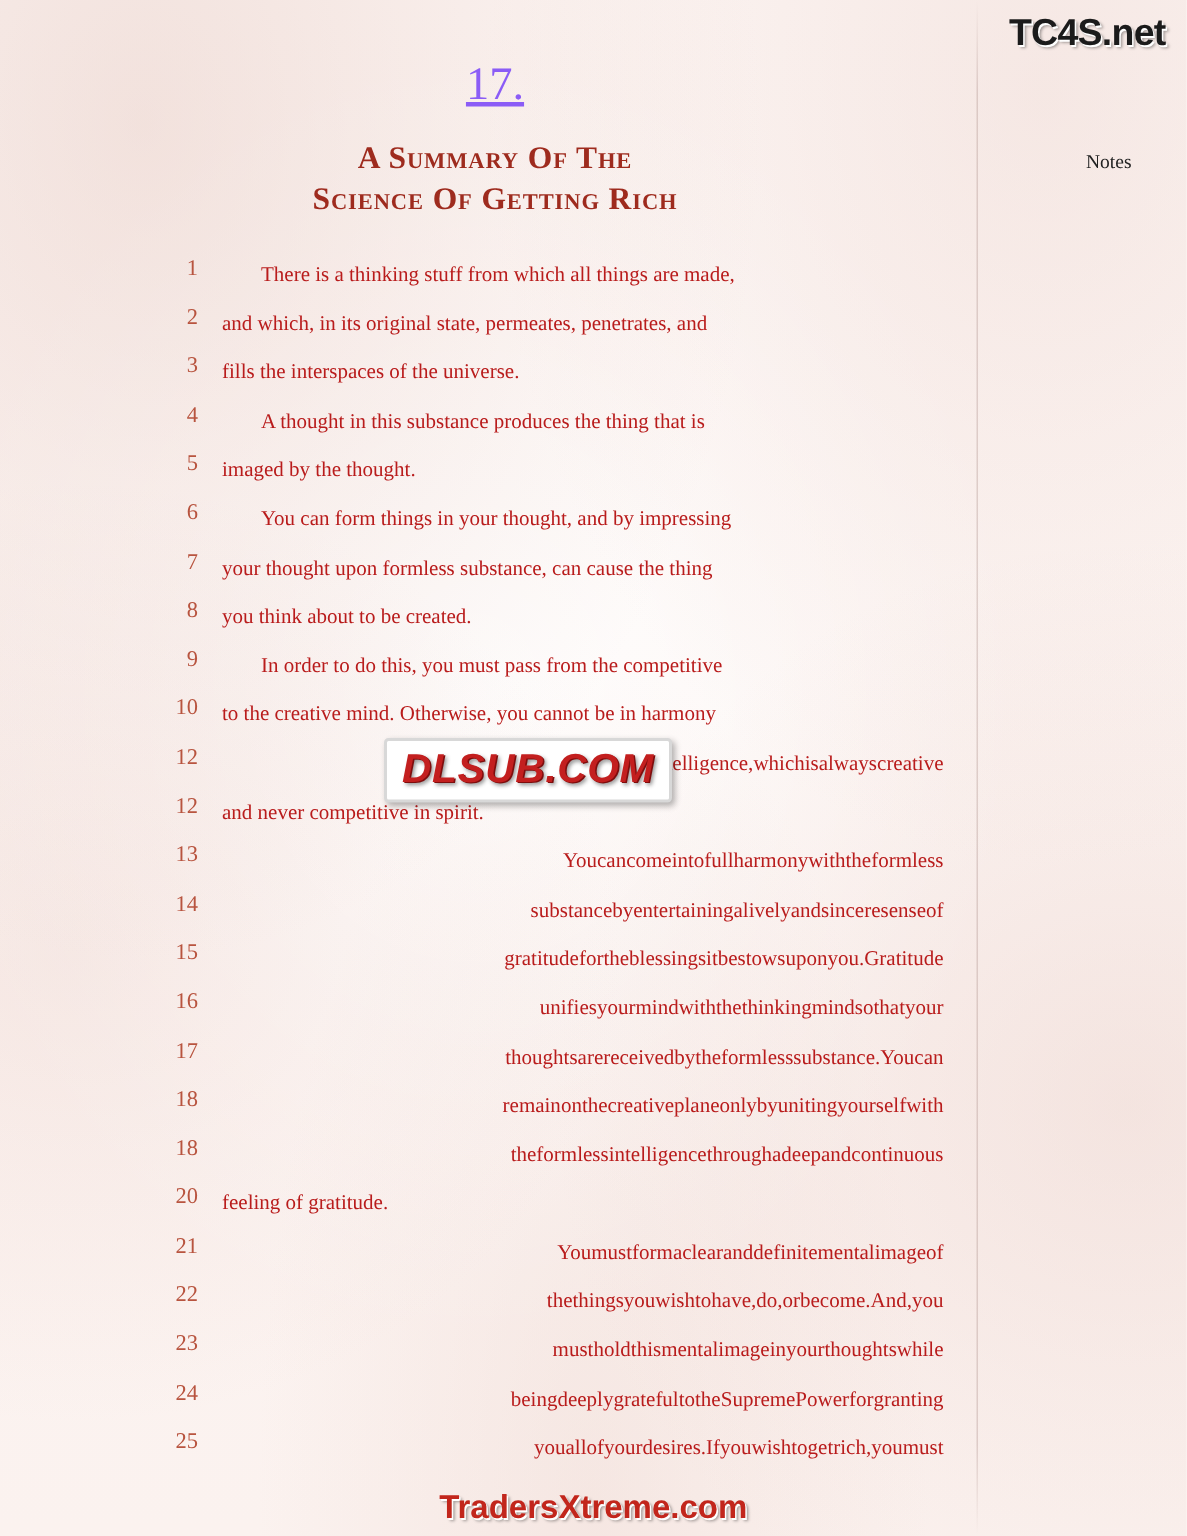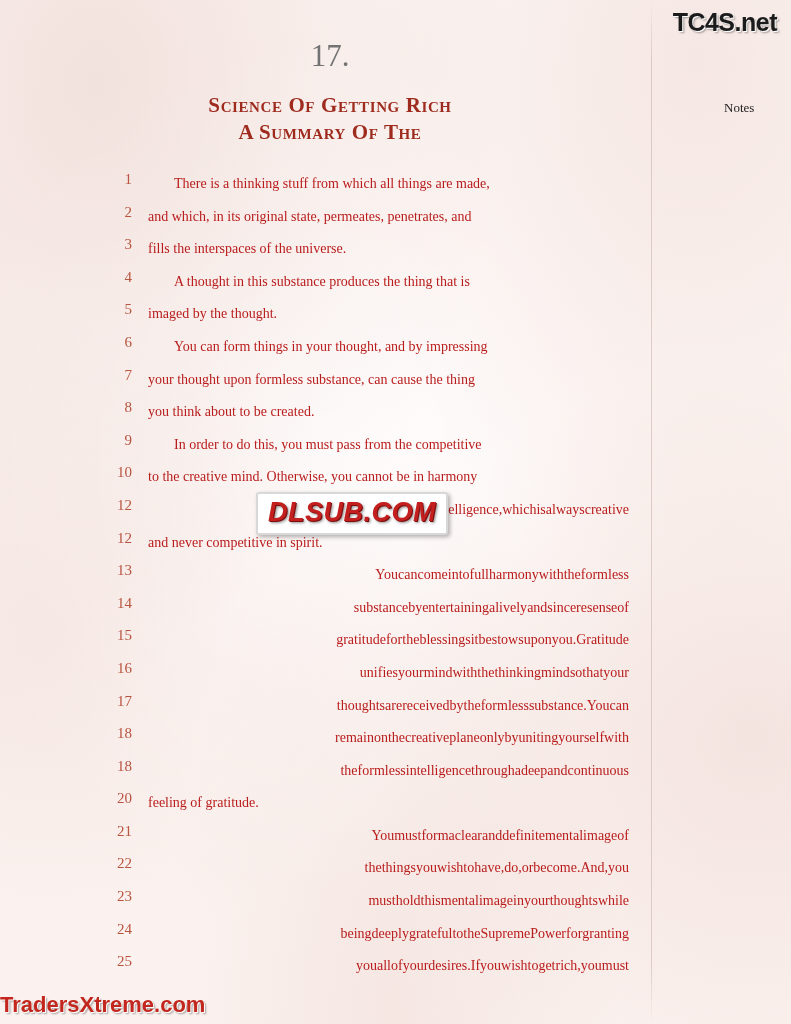--- a/index.html
+++ b/index.html
@@ -49,22 +49,23 @@
   }
 
   
   .chapter-number {
     position: absolute;
     top: 38px;
     left: 0;
     width: 660px;
     text-align: center;
     font-size: 31px;
-    color: #737373;
-    font-family: "Liberation Serif", serif;
+    color: #8b5cf6;
+    font-family: "Liberation Serif", serif;
+    text-decoration: underline;
   }
 
   
   .title-block {
     position: absolute;
     top: 92px;
     left: 0;
     width: 660px;
     text-align: center;
     color: #9e2b1e;
@@ -165,42 +166,43 @@
     box-shadow: 2px 2px 4px rgba(0,0,0,0.30);
     text-align: right;
   }
 
   
   .brand-bottom {
     position: absolute;
     bottom: 6px;
     left: 0;
     width: 791px;
+    text-align: center;
     font-family: "Liberation Sans", sans-serif;
     font-weight: bold;
     font-size: 22px;
     color: #c2261c;
     text-shadow:
       1px 1px 0 #ffffff,
       2px 2px 2px rgba(0,0,0,0.35);
   }
 </style>
 </head>
 <body>
 
 <div class="page">
   <div class="paper-texture"></div>
 
   <div class="brand-top">TC4S.net</div>
 
   <div class="chapter-number">17.</div>
 
   <div class="title-block">
+    <span class="title-line">A Summary of the</span>
     <span class="title-line">Science of Getting Rich</span>
-    <span class="title-line">A Summary of the</span>
   </div>
 
   <div class="notes-label">Notes</div>
 
   <div class="column-rule"></div>
 
   <div class="body-area">
       <div class="line-row">
         <div class="line-num">1</div>
         <div class="line-text"><span class="indent"></span><span>There is a thinking stuff from which all things are made,</span></div>

